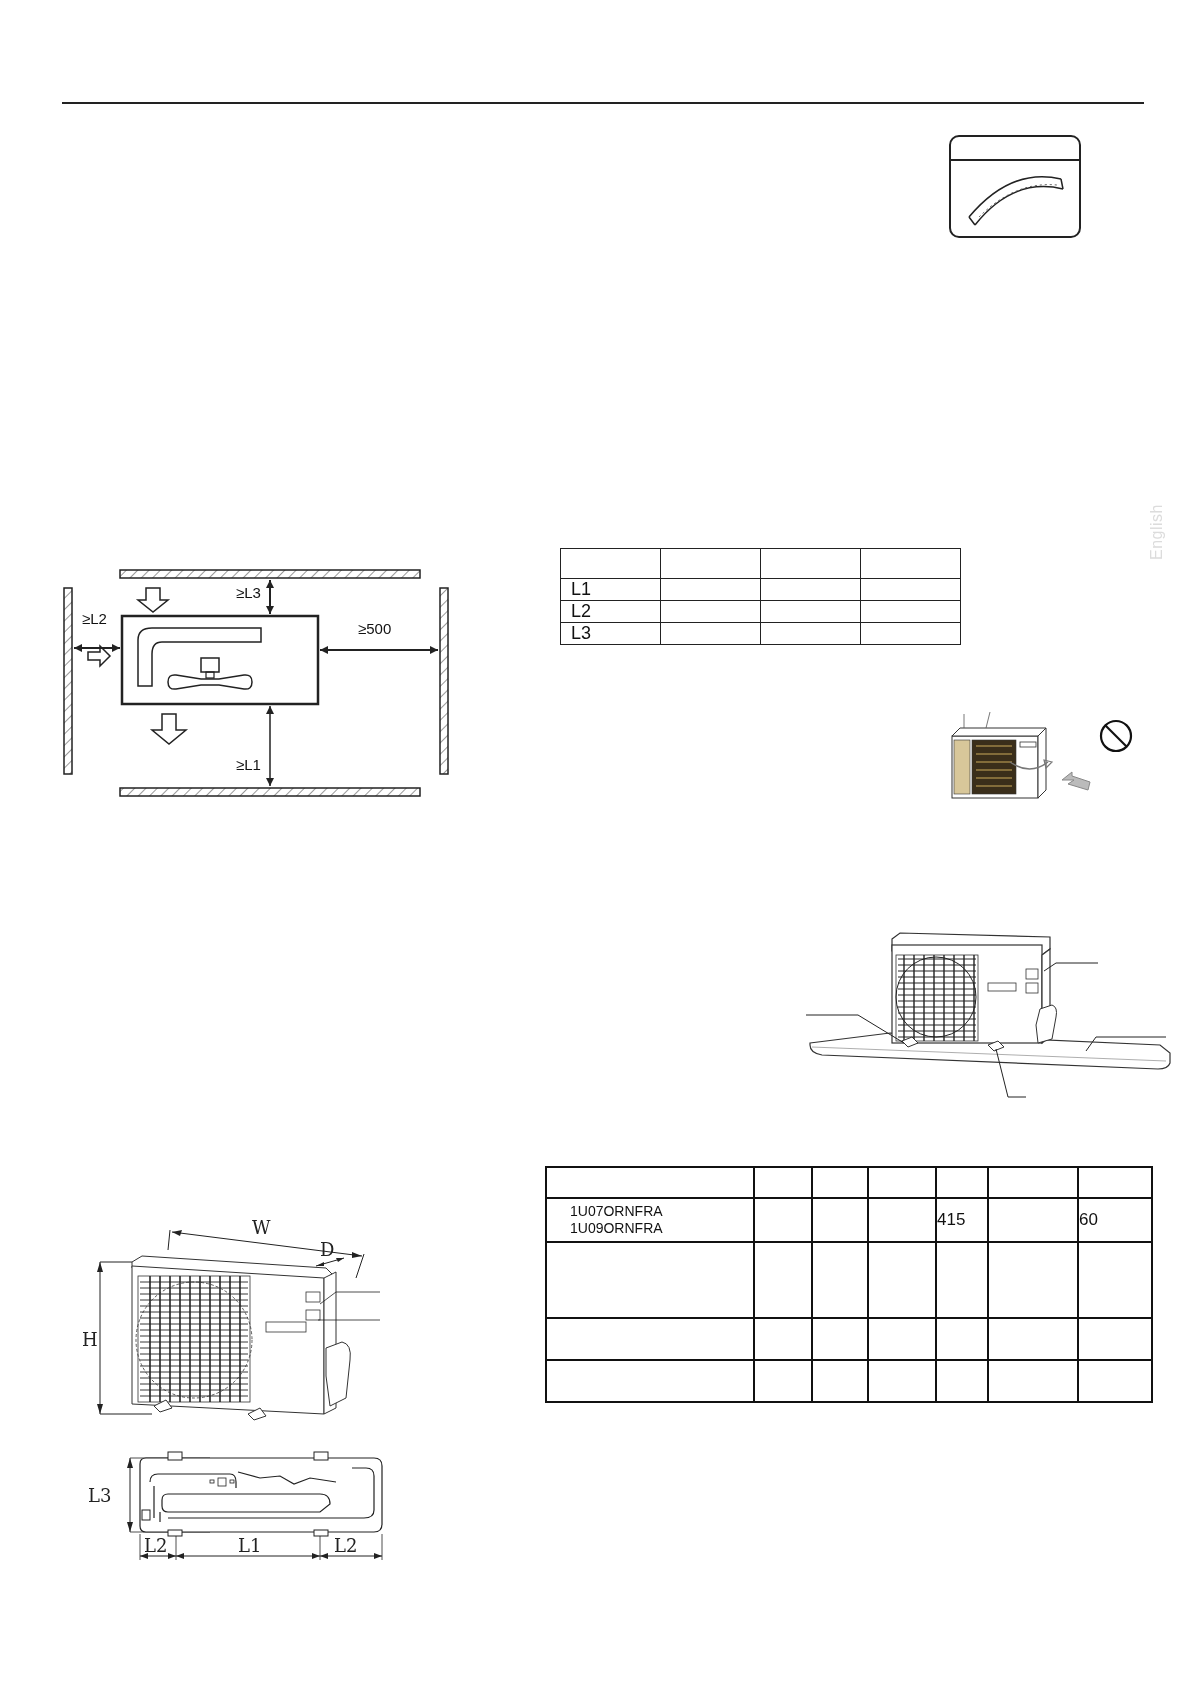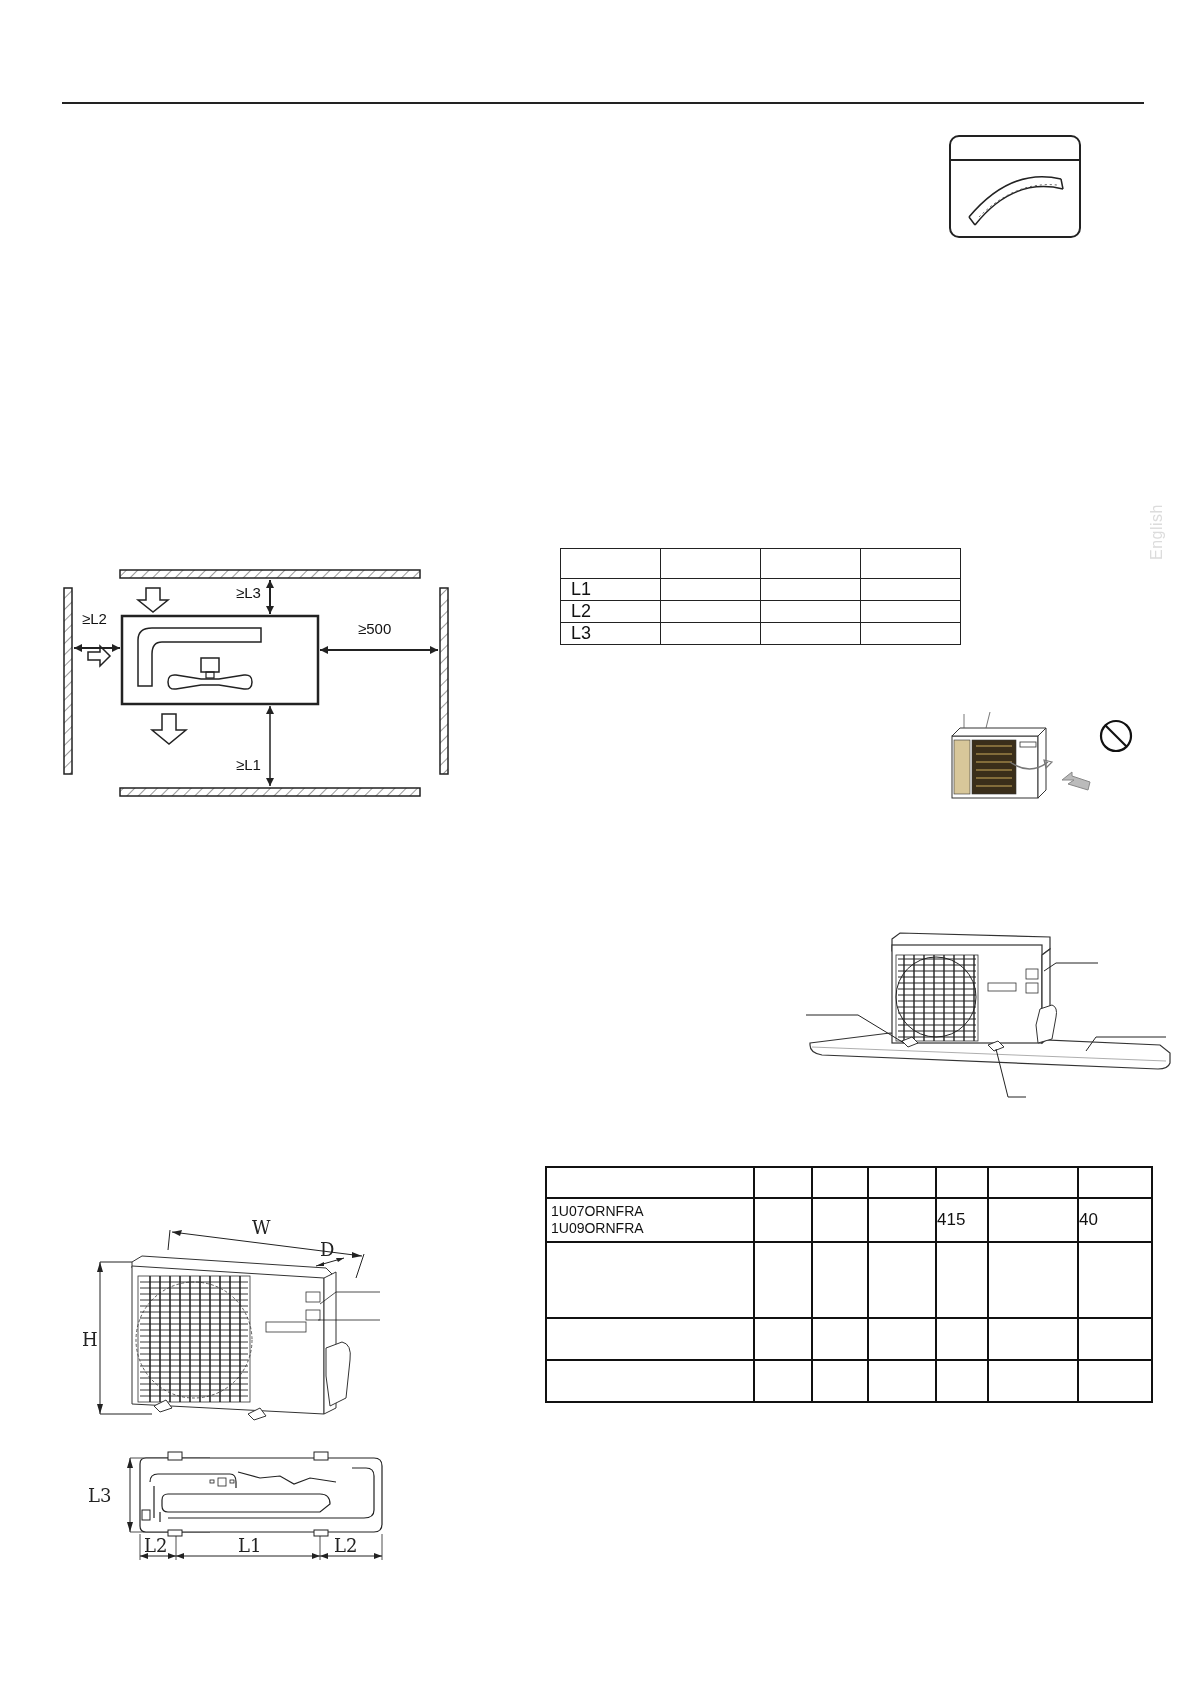--- a/index.html
+++ b/index.html
@@ -7,21 +7,21 @@
   .abs{position:absolute;}
   .rule{left:62px;top:102px;width:1082px;height:2px;background:#222;}
   .side-tag{left:1148px;top:560px;transform:rotate(-90deg);transform-origin:left top;color:#dcdcdc;font-size:16px;letter-spacing:0.5px;}
   .card{left:949px;top:135px;width:132px;height:103px;border:2px solid #222;border-radius:10px;box-sizing:border-box;}
   .card .hdr{position:absolute;left:0;right:0;top:22px;height:2px;background:#222;}
   table.clr{border-collapse:collapse;position:absolute;left:560px;top:548px;}
   table.clr td{border:1.5px solid #222;width:100px;height:21px;padding:0 0 0 10px;font-size:18px;box-sizing:border-box;}
   table.clr tr.head td{height:30px;}
   table.spec{border-collapse:collapse;position:absolute;left:545px;top:1166px;}
   table.spec td{border:2.5px solid #111;font-size:17px;vertical-align:middle;box-sizing:border-box;padding:0;}
-  table.spec td.model{text-align:left;padding-left:4px;font-size:14px;line-height:17px;}
+  table.spec td.model{text-align:left;padding-left:23px;font-size:14px;line-height:17px;}
   svg{position:absolute;overflow:visible;}
   .lbl{font-family:"Liberation Sans",sans-serif;font-size:15px;fill:#111;}
   .dim{font-family:"DejaVu Serif",serif;font-size:18px;fill:#222;}
 </style>
 </head>
 <body>
 
 <div class="abs rule"></div>
 
 <div class="abs side-tag">English</div>
@@ -196,21 +196,21 @@
   <tr style="height:44px">
     <td class="model">
       <div>1U07ORNFRA</div>
       <div>1U09ORNFRA</div>
     </td>
     <td></td>
     <td></td>
     <td></td>
     <td>415</td>
     <td></td>
-    <td>40</td>
+    <td>60</td>
   </tr>
   <tr style="height:76px">
     <td class="model"></td>
     <td></td>
     <td></td>
     <td></td>
     <td></td>
     <td></td>
     <td></td>
   </tr>

